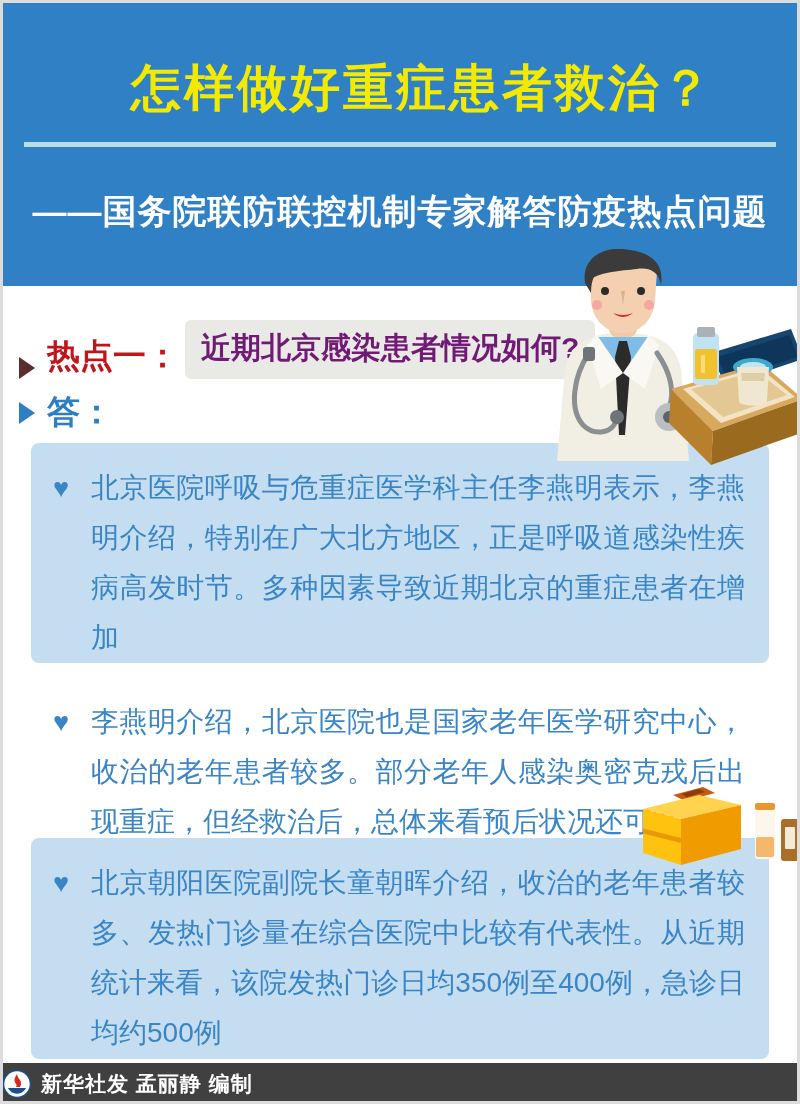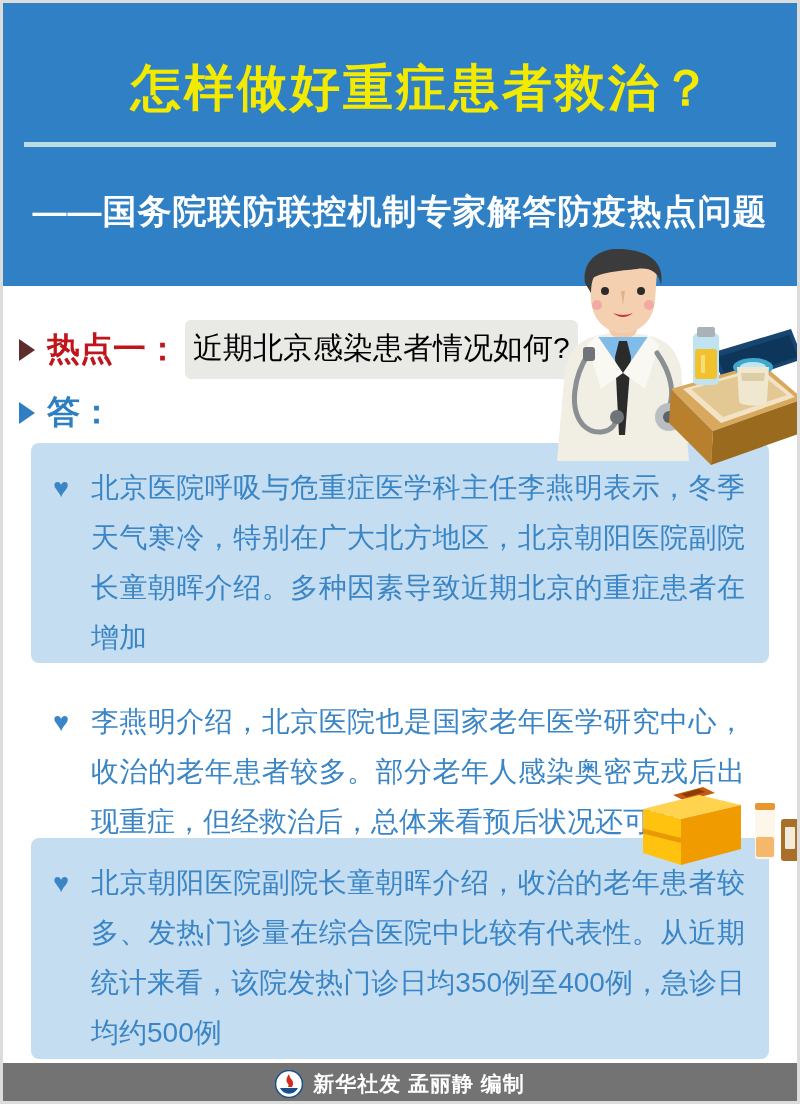--- a/index.html
+++ b/index.html
@@ -16,28 +16,28 @@
     padding-top:52px; font-size:50px; font-weight:bold;
     color:#f3ea00; letter-spacing:3px;padding-left:45px;
   }
   .divider { width:752px; height:5px; margin:20px auto 0; background:#b9dde3; }
   .header h2 {
     margin-top:42px; font-size:34px; font-weight:bold;
     color:#ffffff; letter-spacing:1px;
   }
   
   .qa { position:relative; height:157px; background:#ffffff; }
-  .hot-row { position:absolute; left:16px; top:34px; display:flex; align-items:center; }
+  .hot-row { position:absolute; left:16px; top:34px; display:flex; align-items:flex-end; }
   .tri { width:0; height:0; border-top:11px solid transparent; border-bottom:11px solid transparent; }
   .tri-maroon { border-left:16px solid #5c2d2d; }
   .tri-blue   { border-left:16px solid #2e7fc1; }
   .hot-label { margin-left:12px; font-size:33px; font-weight:bold; color:#c2151b; }
   .q-box {
     margin-left:6px; background:#e9e9e5; border-radius:6px;
-    padding:8px 8px 10px; font-size:30px; font-weight:normal; color:#000000;
+    padding:8px 16px 10px; font-size:30px; font-weight:bold; color:#701a75;
     white-space:nowrap;
   }
   .ans-row { position:absolute; left:16px; top:104px; display:flex; align-items:center; }
   .ans-label { margin-left:12px; font-size:33px; font-weight:bold; color:#2e7fc1; }
   
   .answer-box {
     display:flex; margin:0 28px; padding:20px 24px 0 20px;
     overflow:hidden;
   }
   .answer-box.blue { background:#c4ddf1; border-radius:8px; }
@@ -49,22 +49,22 @@
     flex:0 0 40px; font-size:27px; color:#3a85c6; line-height:50px;
     text-align:left; padding-left:2px;
   }
   .answer-box p {
     flex:1; font-size:28px; line-height:50px; color:#3a85c6;
     text-align:justify; text-justify:inter-ideograph;
   }
   
   .footer-gap { height:4px; background:#ffffff; }
   .footer {
-    height:42px; background:#737373; display:flex;
-    align-items:center; justify-content:center; gap:10px;
+    height:42px; background:#404040; display:flex;
+    align-items:center; gap:10px;
   }
   .footer .credit { color:#ffffff; font-size:21px; font-weight:bold; letter-spacing:1px; }
   
   .illus { position:absolute; pointer-events:none; }
   .doctor  { left:522px; top:246px; }
   .medbox  { left:648px; top:312px; }
   .kit     { left:626px; top:782px; }
 </style>
 </head>
 <body>
@@ -84,21 +84,21 @@
       <span class="q-box">近期北京感染患者情况如何?</span>
     </div>
     <div class="ans-row">
       <span class="tri tri-blue"></span>
       <span class="ans-label">答：</span>
     </div>
   </section>
 
   <div class="answer-box blue box-1">
     <span class="heart">♥</span>
-    <p>北京医院呼吸与危重症医学科主任李燕明表示，冬季天气寒冷，特别在广大北方地区，北京朝阳医院副院长童朝晖介绍。多种因素导致近期北京的重症患者在增加</p>
+    <p>北京医院呼吸与危重症医学科主任李燕明表示，李燕明介绍，特别在广大北方地区，正是呼吸道感染性疾病高发时节。多种因素导致近期北京的重症患者在增加</p>
   </div>
 
   <div class="answer-box plain box-2">
     <span class="heart">♥</span>
     <p>李燕明介绍，北京医院也是国家老年医学研究中心，收治的老年患者较多。部分老年人感染奥密克戎后出现重症，但经救治后，总体来看预后状况还可以</p>
   </div>
 
   <div class="answer-box blue box-3">
     <span class="heart">♥</span>
     <p>北京朝阳医院副院长童朝晖介绍，收治的老年患者较多、发热门诊量在综合医院中比较有代表性。从近期统计来看，该院发热门诊日均350例至400例，急诊日均约500例</p>

